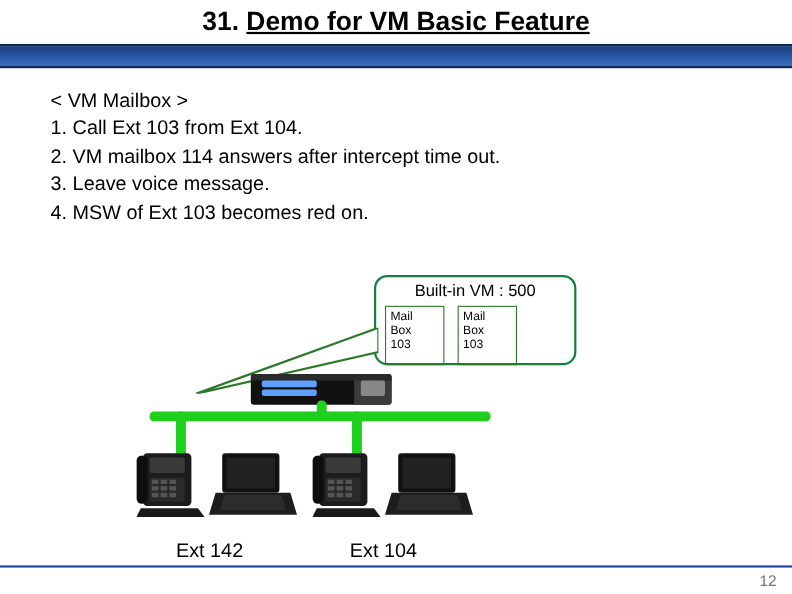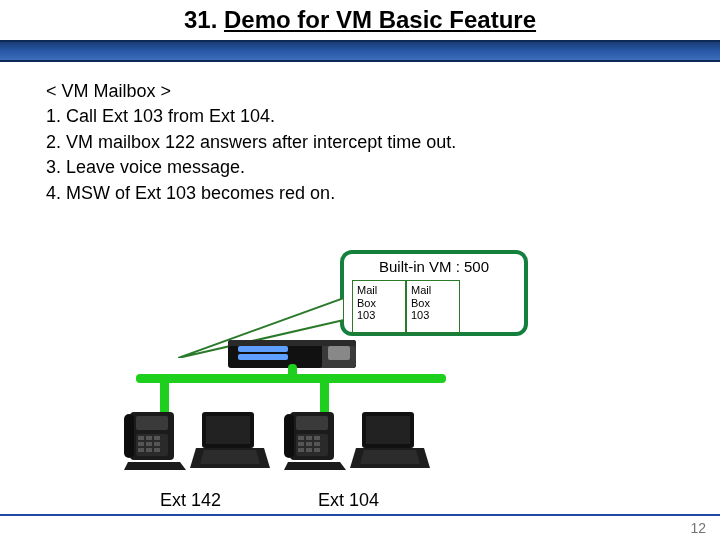--- a/index.html
+++ b/index.html
@@ -7,23 +7,23 @@
   .titlebar{position:absolute;left:0;right:0;top:0;height:62px;background:#fff}
   .titlebar .stripe{position:absolute;left:0;right:0;top:40px;height:18px;
     background:linear-gradient(180deg,#1a3c78 0%,#2a5aa8 55%,#3b6dbb 100%);
     border-top:2px solid #0d2a57;border-bottom:2px solid #0d2a57}
   .title{position:absolute;left:0;right:0;top:6px;text-align:center;font-size:24px;font-weight:bold;color:#000}
   .title a{color:#000;text-decoration:underline}
   .body{position:absolute;left:30px;right:30px;top:78px;font-size:18px;color:#000;line-height:1.3}
   .body p{margin:2px 16px}
   .diagram{position:absolute;left:60px;top:250px;width:540px;height:240px}
   
-  .vmbox{position:absolute;left:280px;top:0;width:180px;height:78px;border:4px solid #15803d;border-radius:12px;background:#fff}
+  .vmbox{position:absolute;left:280px;top:0;width:180px;height:78px;border:2px solid #15803d;border-radius:12px;background:#fff}
   .vmtitle{text-align:center;font-size:15px;color:#000;padding-top:4px}
-  .mailcells{position:absolute;left:8px;top:26px;display:flex;}
+  .mailcells{position:absolute;left:8px;top:26px;display:flex;gap:12px}
   .mailcell{width:44px;height:46px;border:1px solid #2a7a2a;font-size:11px;line-height:1.15;padding:3px 4px}
   
   .pbx{position:absolute;left:168px;top:90px;width:128px;height:28px;background:#111;border-radius:3px;
        box-shadow:inset 0 6px 0 #2a2a2a, inset -34px 0 0 #3a3a3a}
   .pbx::before{content:"";position:absolute;right:6px;top:6px;width:22px;height:14px;background:#888;border-radius:2px}
   .pbx::after{content:"";position:absolute;left:10px;top:6px;width:50px;height:6px;background:#5fa0ff;border-radius:2px;box-shadow:0 8px 0 #5fa0ff}
   
   .cable-h{position:absolute;height:9px;background:#1ecf1e;border-radius:4px}
   .cable-v{position:absolute;width:9px;background:#1ecf1e;border-radius:4px}
   .bus  {left:76px;top:124px;width:310px}
@@ -55,21 +55,21 @@
   <div class="titlebar">
     <div class="stripe"></div>
     <div class="title">
       <span>31. </span><a href="#">Demo for VM Basic Feature</a>
     </div>
   </div>
 
   <div class="body">
     <p>&lt; VM Mailbox &gt;</p>
     <p>1. Call Ext 103 from Ext 104.</p>
-    <p>2. VM mailbox 122 answers after intercept time out.</p>
+    <p>2. VM mailbox 114 answers after intercept time out.</p>
     <p>3. Leave voice message.</p>
     <p>4. MSW of Ext 103 becomes red on.</p>
   </div>
 
   <div class="diagram">
 
     <div class="vmbox">
       <div class="vmtitle">Built-in VM : 500</div>
       <div class="mailcells">
         <div class="mailcell">

